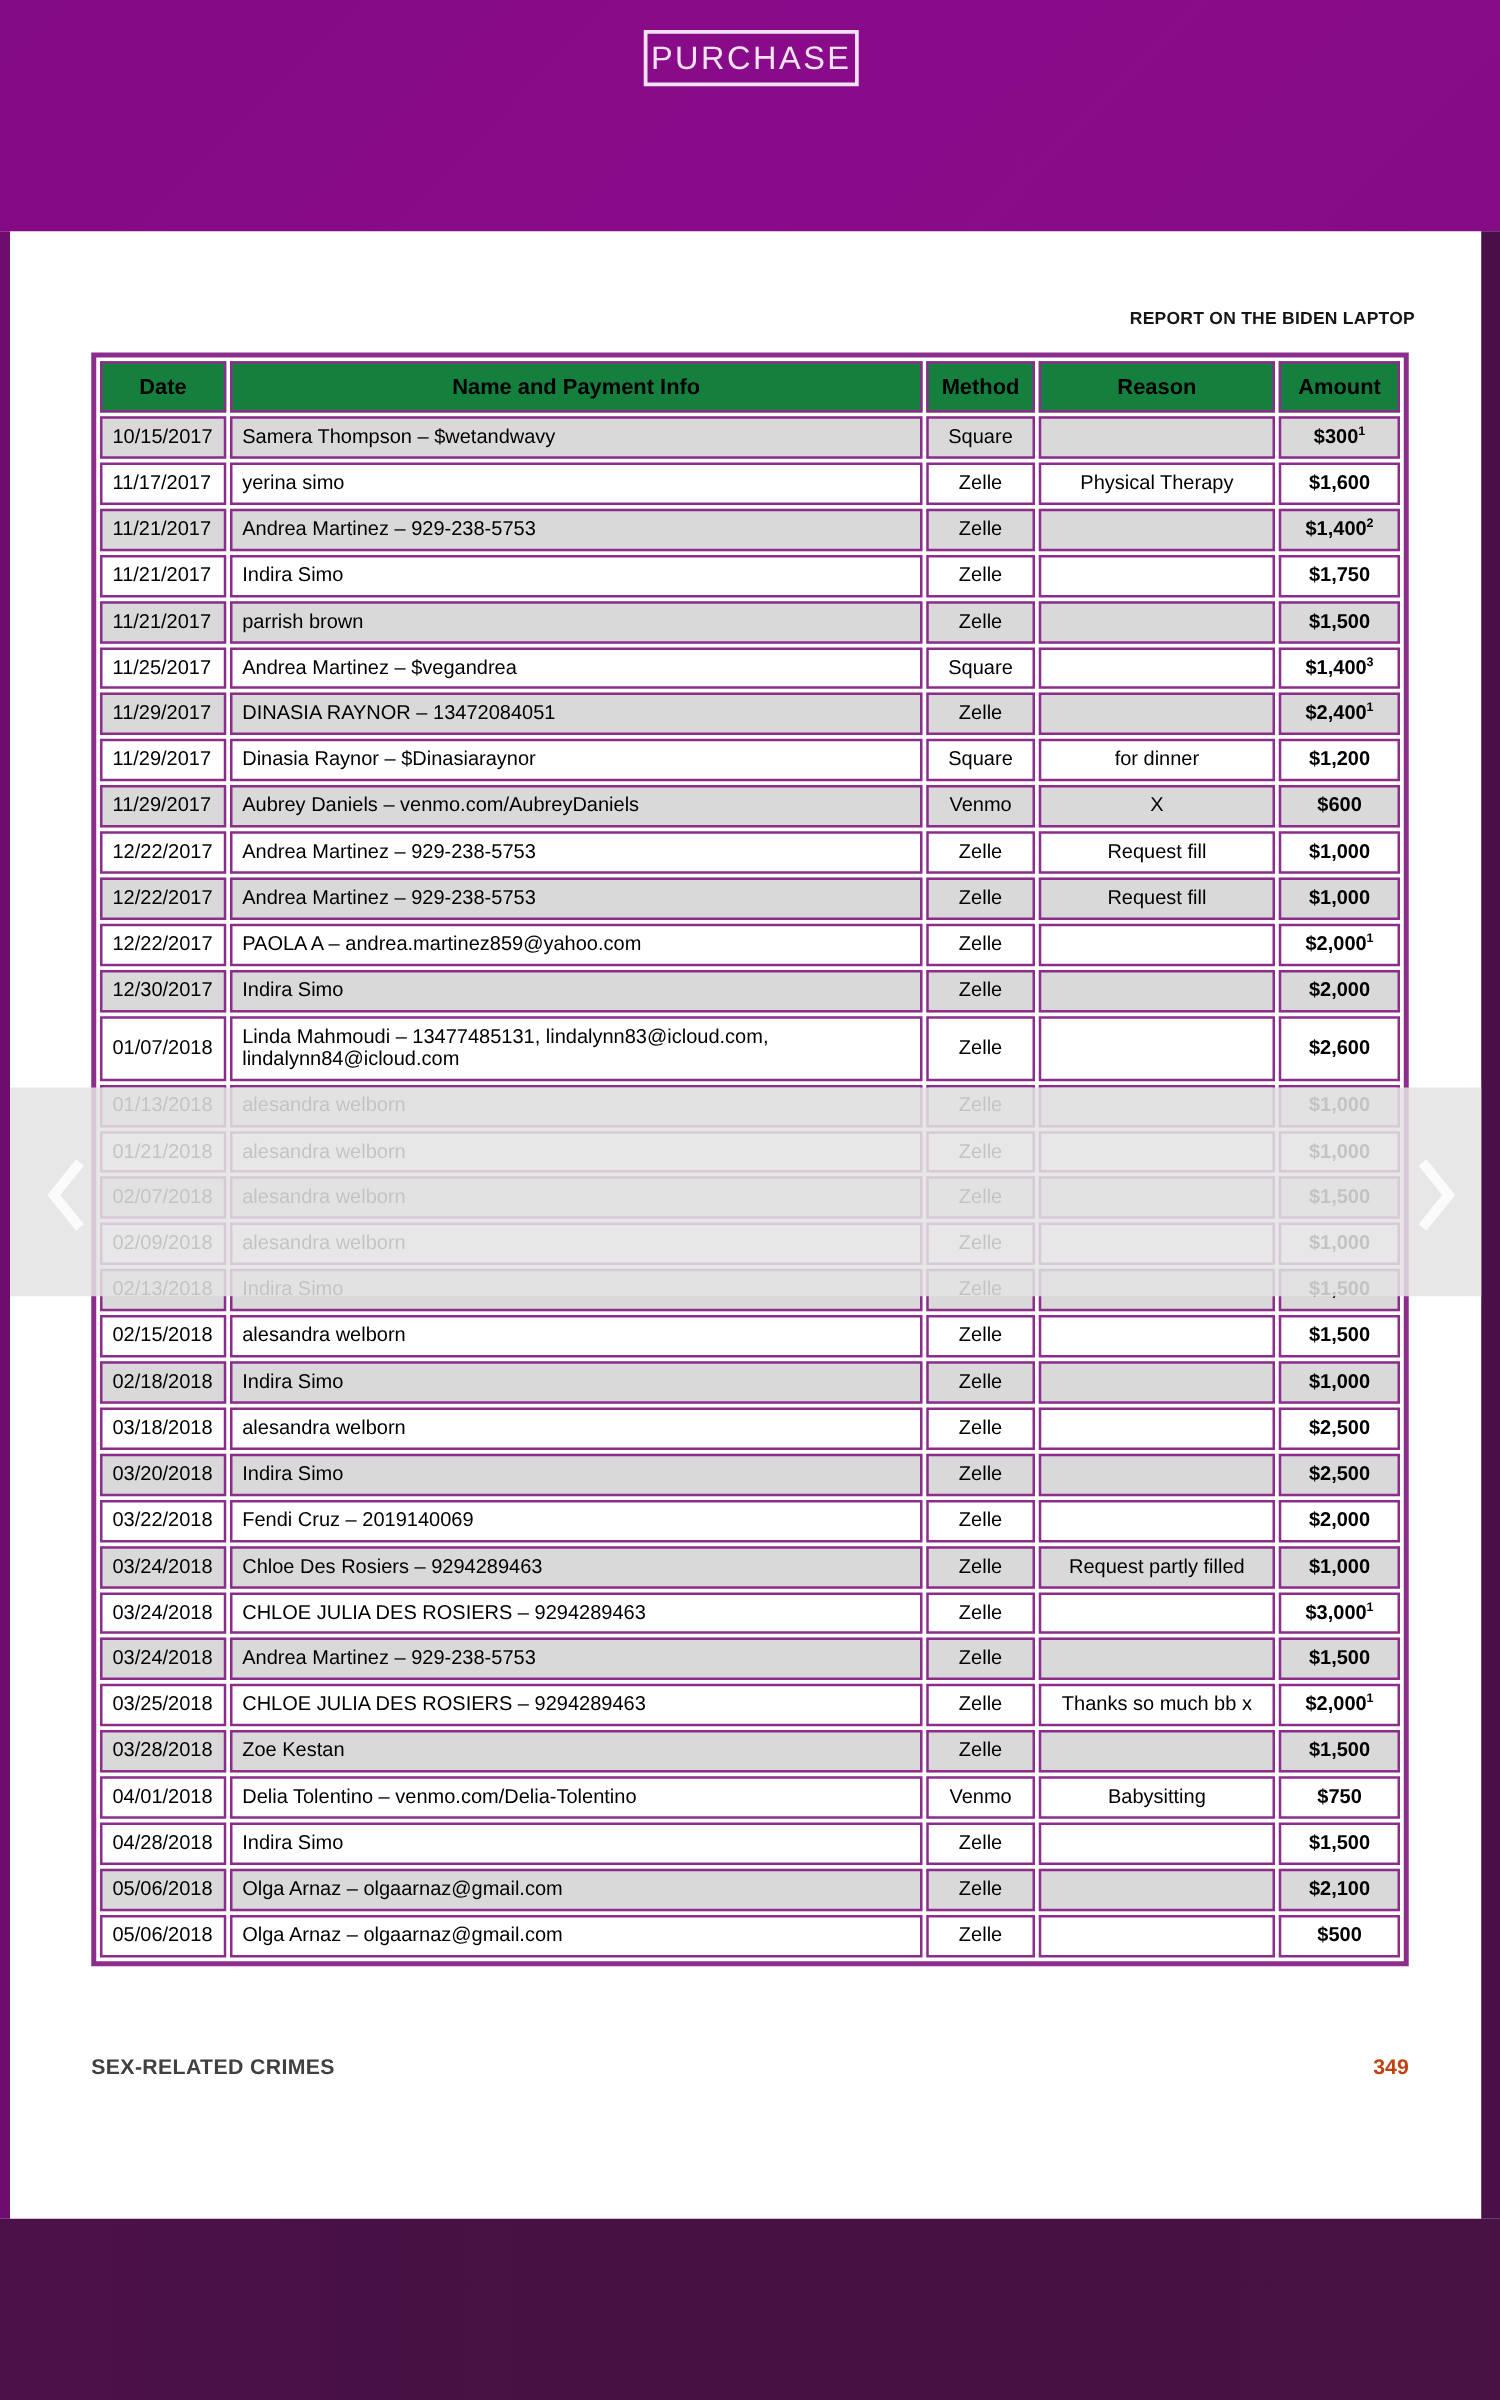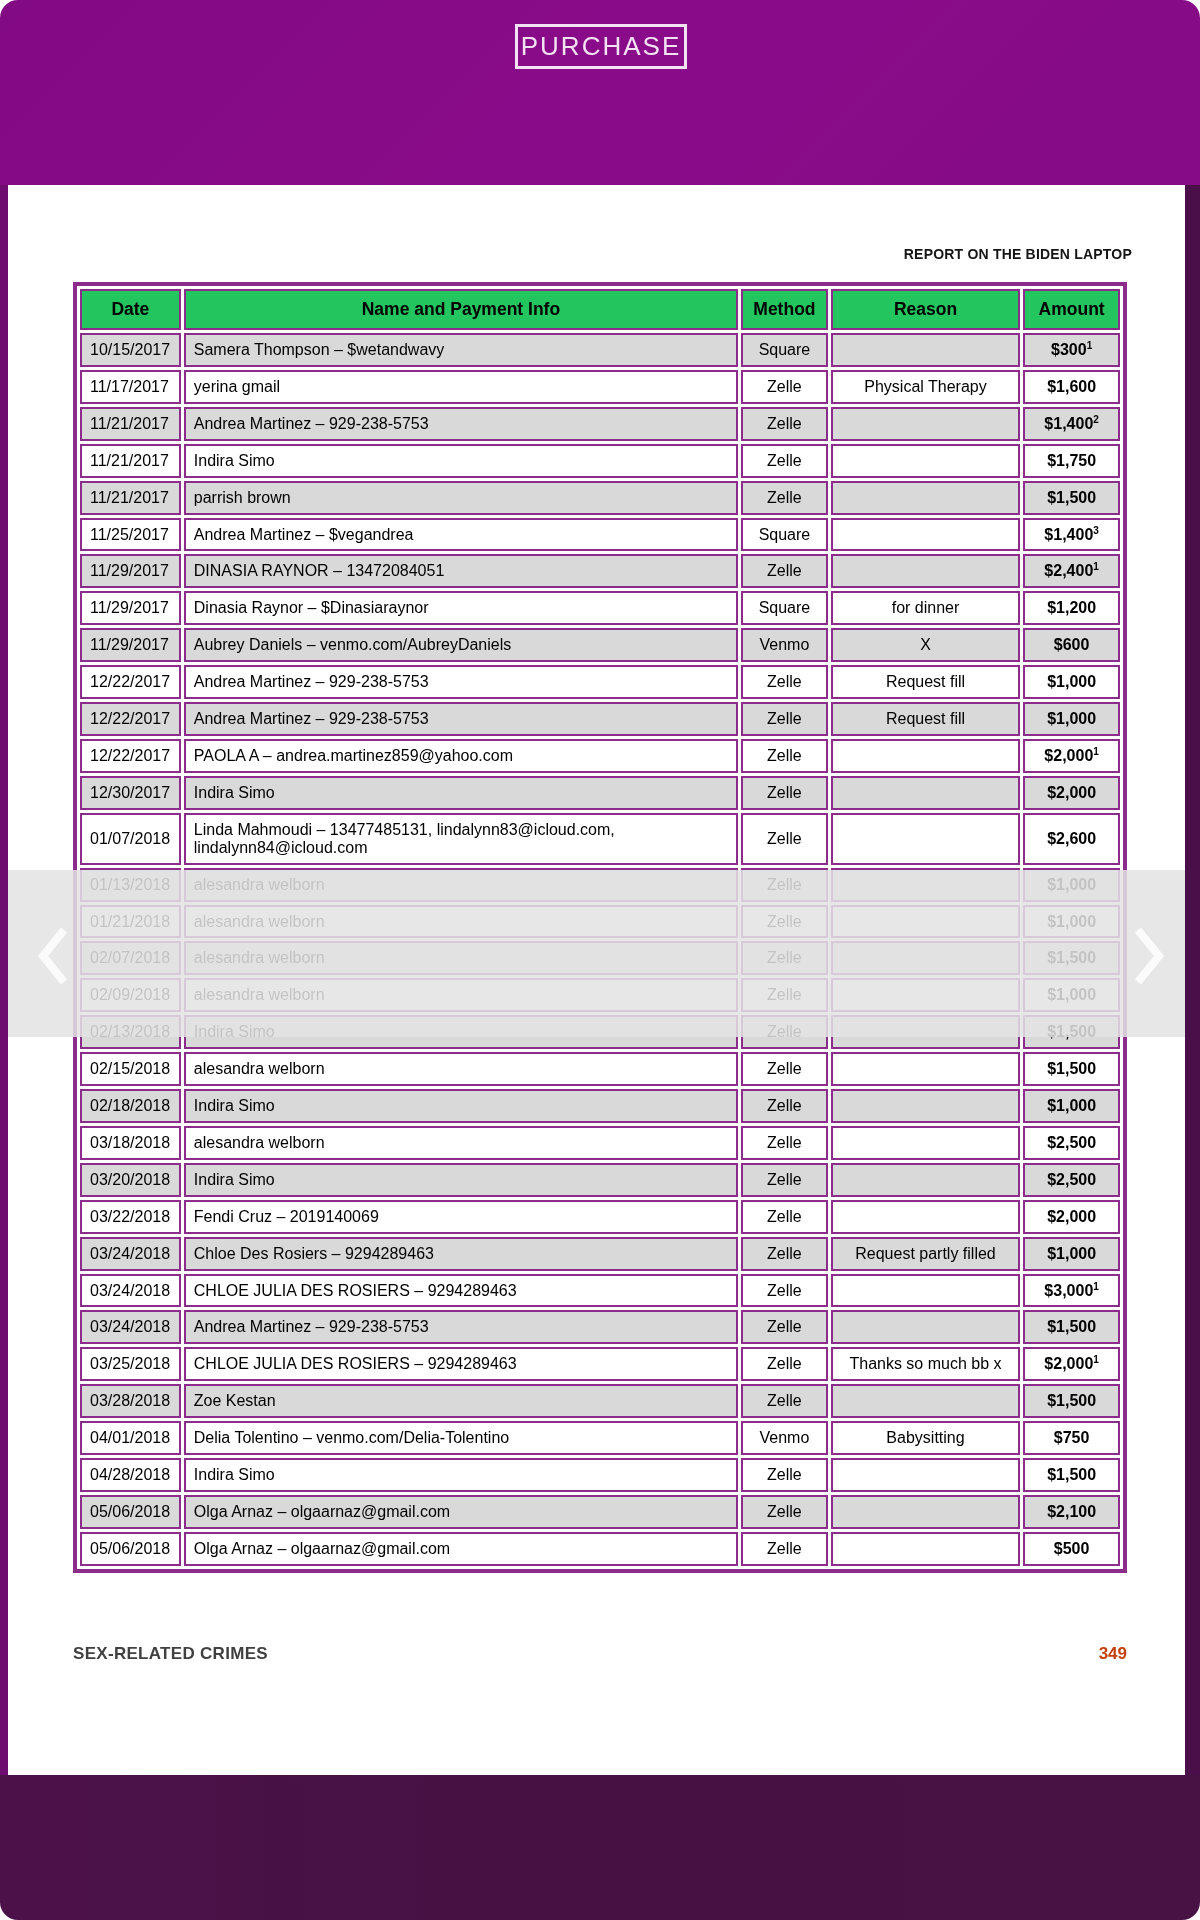--- a/index.html
+++ b/index.html
@@ -1,37 +1,37 @@
 <!DOCTYPE html>
 <html><head>
 <meta charset="utf-8">
 <style>
   * { margin:0; padding:0; box-sizing:border-box; }
   html,body { width:1200px; background:#fff; font-family:"Liberation Sans","DejaVu Sans",sans-serif; }
-  #screen { position:relative; width:1200px; height:1920px; overflow:hidden; background:#ffffff;border-radius:18px; }
+  #screen { position:relative; width:1200px; height:1920px; overflow:hidden; background:#ffffff; }
 
   .top-band { position:absolute; left:0; top:0; width:1200px; height:185px;
               background:linear-gradient(135deg,#820a82 0%,#8a0b8a 55%,#850c85 100%); }
   .purchase-btn { position:absolute; left:515px; top:24px; width:172px; height:45px;
                   border:3px solid #f3e2f3; background:transparent; color:#f3e2f3;
                   font-size:26px; letter-spacing:2px; font-family:"Liberation Sans",sans-serif;
                   display:flex; align-items:center; justify-content:center; cursor:pointer; }
 
   .left-strip  { position:absolute; left:0; top:185px; width:8px; height:1590px; background:#6f0c6f; }
   .right-strip { position:absolute; left:1185px; top:185px; width:15px; height:1590px; background:#4a0f48; }
   .bottom-band { position:absolute; left:0; top:1775px; width:1200px; height:145px;
                  background:linear-gradient(90deg,#4c1149 0%,#451243 45%,#471345 100%); }
 
   .report-label { position:absolute; top:246px; right:68px; font-size:14px; font-weight:bold;
                   color:#151515; letter-spacing:0.2px; }
 
   table.payments { position:absolute; left:73px; top:282px; width:1054px;
                    border:4px solid #8c2d8c; border-collapse:separate; border-spacing:3px;
                    table-layout:fixed; background:#ffffff; }
-  table.payments th { border:2px solid #8c2d8c; background:#22c55e; font-size:17.5px; font-weight:bold;
+  table.payments th { border:2px solid #8c2d8c; background:#15803d; font-size:17.5px; font-weight:bold;
                       color:#000; text-align:center; padding:8px 8px; }
   table.payments td { border:2px solid #8c2d8c; background:#ffffff; font-size:16px; color:#000;
                       padding:6px 8px; line-height:1.12; vertical-align:middle;
                       overflow:hidden; word-wrap:break-word; }
   tr.shaded td { background:#d9d9d9; }
   td.col-date   { padding-left:2px; padding-right:2px; }
   td.col-name   { text-align:left; padding-left:10px; }
   td.col-method { text-align:center; }
   td.col-reason { text-align:center; }
   td.col-amount { text-align:center; padding-right:12px;font-weight:bold; }
@@ -83,21 +83,21 @@
     <tbody>
         <tr class="shaded">
           <td class="col-date">10/15/2017</td>
           <td class="col-name">Samera Thompson – $wetandwavy</td>
           <td class="col-method">Square</td>
           <td class="col-reason"></td>
           <td class="col-amount">$300<sup>1</sup></td>
         </tr>
         <tr class="plain">
           <td class="col-date">11/17/2017</td>
-          <td class="col-name">yerina gmail</td>
+          <td class="col-name">yerina simo</td>
           <td class="col-method">Zelle</td>
           <td class="col-reason">Physical Therapy</td>
           <td class="col-amount">$1,600</td>
         </tr>
         <tr class="shaded">
           <td class="col-date">11/21/2017</td>
           <td class="col-name">Andrea Martinez – 929-238-5753</td>
           <td class="col-method">Zelle</td>
           <td class="col-reason"></td>
           <td class="col-amount">$1,400<sup>2</sup></td>

